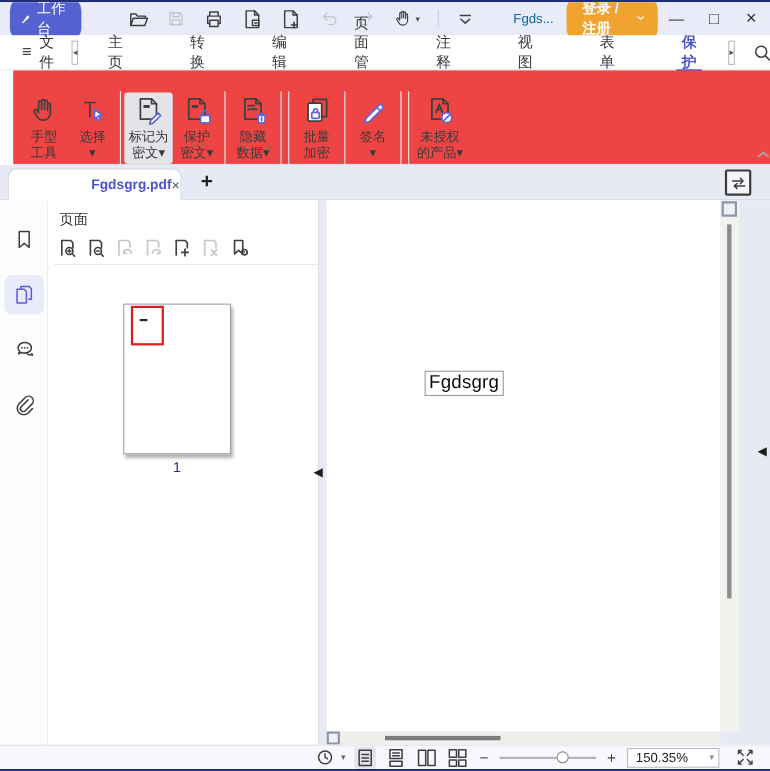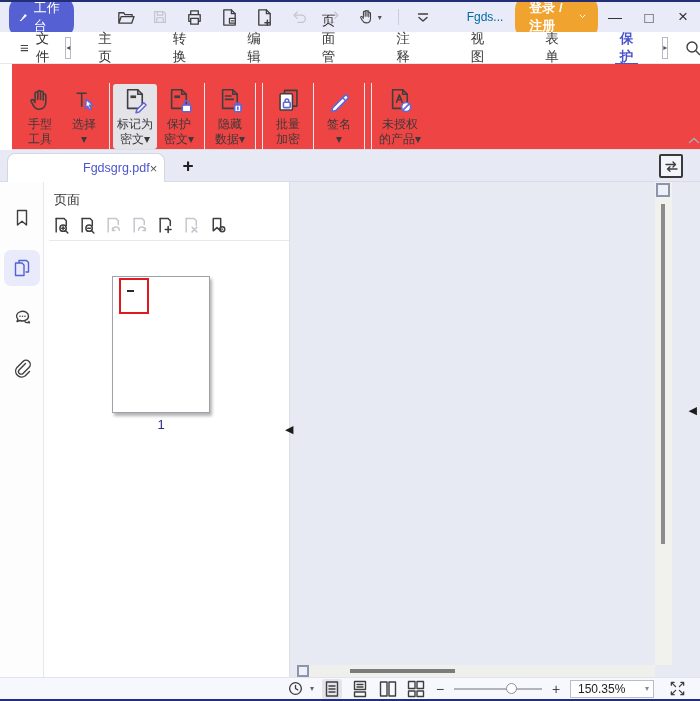--- a/index.html
+++ b/index.html
@@ -48,21 +48,21 @@
   .rlbl{font-size:12px;line-height:15px;color:#3a3a3a;text-align:center;white-space:nowrap;margin-top:3px;}
   .vsep{width:1px;height:66px;background:#e9e9ef;margin:4px 3px 0;}
   .ribbon-collapse{position:absolute;right:12px;bottom:5px;cursor:pointer;display:flex;}
 
   
   .tabbar{position:absolute;left:0;top:148px;width:100%;height:32px;background:#e7eaf5;
           border-bottom:1px solid #d9dbe6;}
   .doc-tab{position:absolute;left:7px;top:3px;width:158px;height:29px;background:#fff;
           border:1px solid #d4d6e2;border-bottom:none;border-radius:8px 8px 0 0;
           display:flex;align-items:center;padding:0 10px 0 27px;cursor:pointer;}
-  .doc-tab-label{font-size:12.5px;color:#4a54cc;font-weight:normal;padding-left:48px;}
+  .doc-tab-label{font-size:12.5px;color:#4a54cc;font-weight:bold;padding-left:48px;}
   .tab-close{margin-left:auto;color:#555;font-size:13px;cursor:pointer;}
   .new-tab{position:absolute;left:175px;top:3px;width:26px;height:26px;display:flex;align-items:center;
           justify-content:center;font-size:19px;font-weight:bold;color:#222;cursor:pointer;}
   .swap-box{position:absolute;right:17px;top:4px;width:24px;height:24px;border:2px solid #3a3a3a;
           border-radius:2px;background:#f4f5fa;display:flex;align-items:center;justify-content:center;cursor:pointer;}
 
   
   .content{position:absolute;left:0;top:180px;width:100%;height:495px;display:flex;}
   .iconstrip{width:44px;background:#fdfdfe;border-right:1px solid #e6e6ee;display:flex;
           flex-direction:column;align-items:center;padding-top:18px;gap:14px;}
@@ -442,20 +442,23 @@
         <div class="thumb-redact">
           <div class="thumb-dash"></div>
         </div>
       </div>
       <div class="thumb-num">1</div>
     </div>
 
     <div class="collapse-left">◀</div>
 
     <div class="viewer">
+      <div class="page">
+        <span class="doc-text">Fgdsgrg</span>
+      </div>
       <div class="vscroll">
         <div class="vscroll-box"></div>
         <div class="vscroll-thumb"></div>
       </div>
       <div class="hscroll">
         <div class="hscroll-box"></div>
         <div class="hscroll-thumb"></div>
       </div>
       <div class="collapse-right">◀</div>
     </div>

